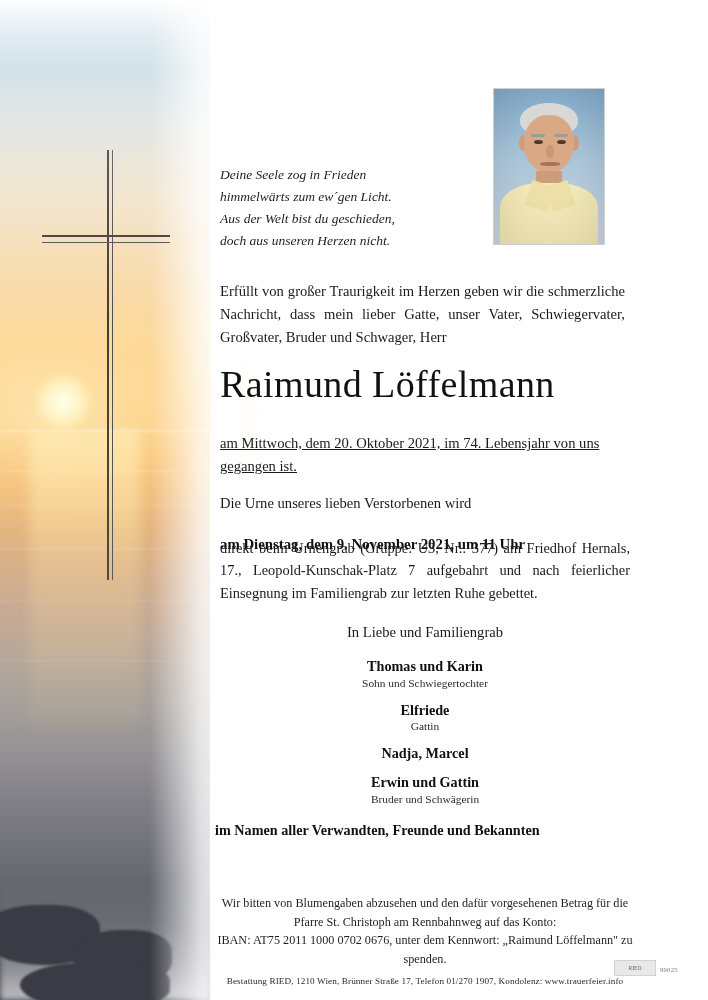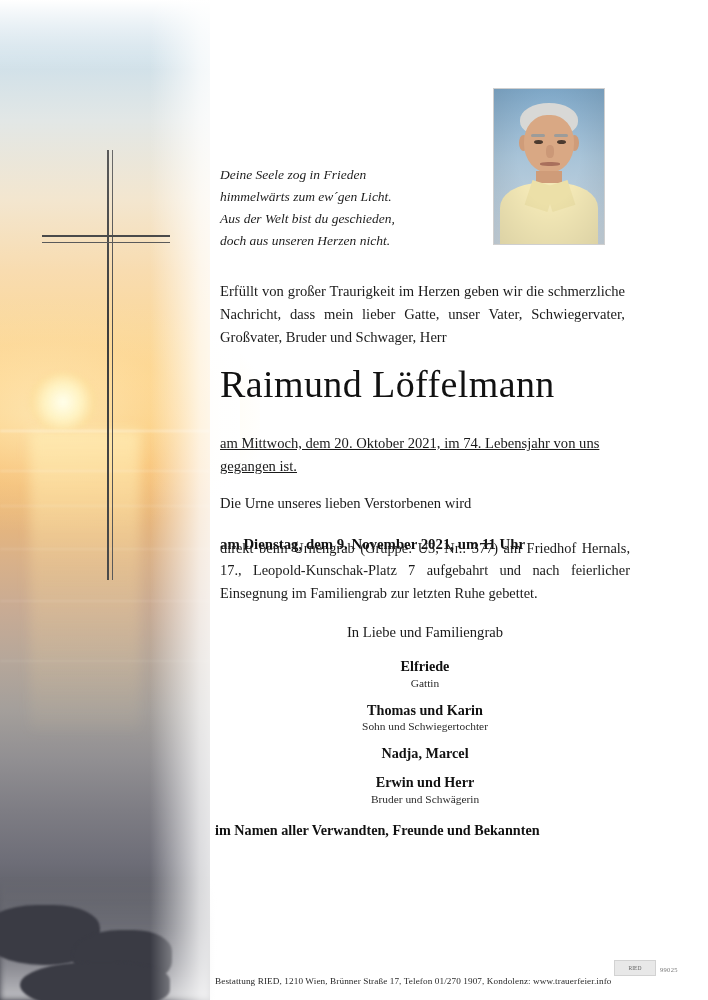--- a/index.html
+++ b/index.html
@@ -165,21 +165,21 @@
   .fam-rel{font-size:11.4px;color:#2a2a2a;line-height:1.3;}
   .allnames{
     position:absolute;left:0;top:798px;width:420px;text-align:left;
     font-size:14.2px;font-weight:bold;color:#111;
   }
   .flowers{
     position:absolute;left:0;top:870px;width:420px;text-align:center;
     font-size:12.2px;line-height:1.52;color:#1f1f1f;
   }
   .footer{
-    position:absolute;left:0;top:952px;width:420px;text-align:left;
+    position:absolute;left:0;top:952px;width:420px;text-align:center;
     font-size:9.2px;color:#2a2a2a;letter-spacing:0.1px;
   }
   .code{
     position:absolute;left:660px;top:966px;
     font-size:6.5px;color:#777;letter-spacing:0.3px;
   }
   .logo-box{
     position:absolute;left:614px;top:960px;width:40px;height:14px;
     background:#e8e8e8;border:1px solid #d2d2d2;
     font-size:5.5px;color:#666;text-align:center;line-height:14px;
@@ -247,38 +247,40 @@
     <div class="died">am Mittwoch, dem 20. Oktober 2021, im 74. Lebensjahr von uns gegangen ist.</div>
 
     <div class="urn-lead">Die Urne unseres lieben Verstorbenen wird</div>
     <div class="urn-date">am Dienstag, dem 9. November 2021, um 11 Uhr</div>
     <div class="urn-detail">direkt beim Urnengrab (Gruppe: U3, Nr.: 377) am Friedhof Hernals, 17., Leopold-Kunschak-Platz 7 aufgebahrt und nach feierlicher Einsegnung im Familiengrab zur letzten Ruhe gebettet.</div>
 
     <div class="thanks">In Liebe und Familiengrab</div>
 
     <div class="family">
       <div class="fam-block">
+        <div class="fam-names">Thomas und Karin</div>
+        <div class="fam-rel">Sohn und Schwiegertochter</div>
+      </div>
+      <div class="fam-block">
         <div class="fam-names">Elfriede</div>
         <div class="fam-rel">Gattin</div>
       </div>
       <div class="fam-block">
-        <div class="fam-names">Thomas und Karin</div>
-        <div class="fam-rel">Sohn und Schwiegertochter</div>
-      </div>
-      <div class="fam-block">
         <div class="fam-names">Nadja, Marcel</div>
       </div>
       <div class="fam-block">
-        <div class="fam-names">Erwin und Herr</div>
+        <div class="fam-names">Erwin und Gattin</div>
         <div class="fam-rel">Bruder und Schwägerin</div>
       </div>
     </div>
 
     <div class="allnames">im Namen aller Verwandten, Freunde und Bekannten</div>
 
+    <div class="flowers" style="white-space:pre-line;">Wir bitten von Blumengaben abzusehen und den dafür vorgesehenen Betrag für die Pfarre St. Christoph am Rennbahnweg auf das Konto:
+IBAN: AT75 2011 1000 0702 0676, unter dem Kennwort: „Raimund Löffelmann" zu spenden.</div>
 
     <div class="footer">Bestattung RIED, 1210 Wien, Brünner Straße 17, Telefon 01/270 1907, Kondolenz: www.trauerfeier.info</div>
   </div>
 
   <div class="logo-box">RIED</div>
   <div class="code">99025</div>
 
 </div>
 
 </body></html>

